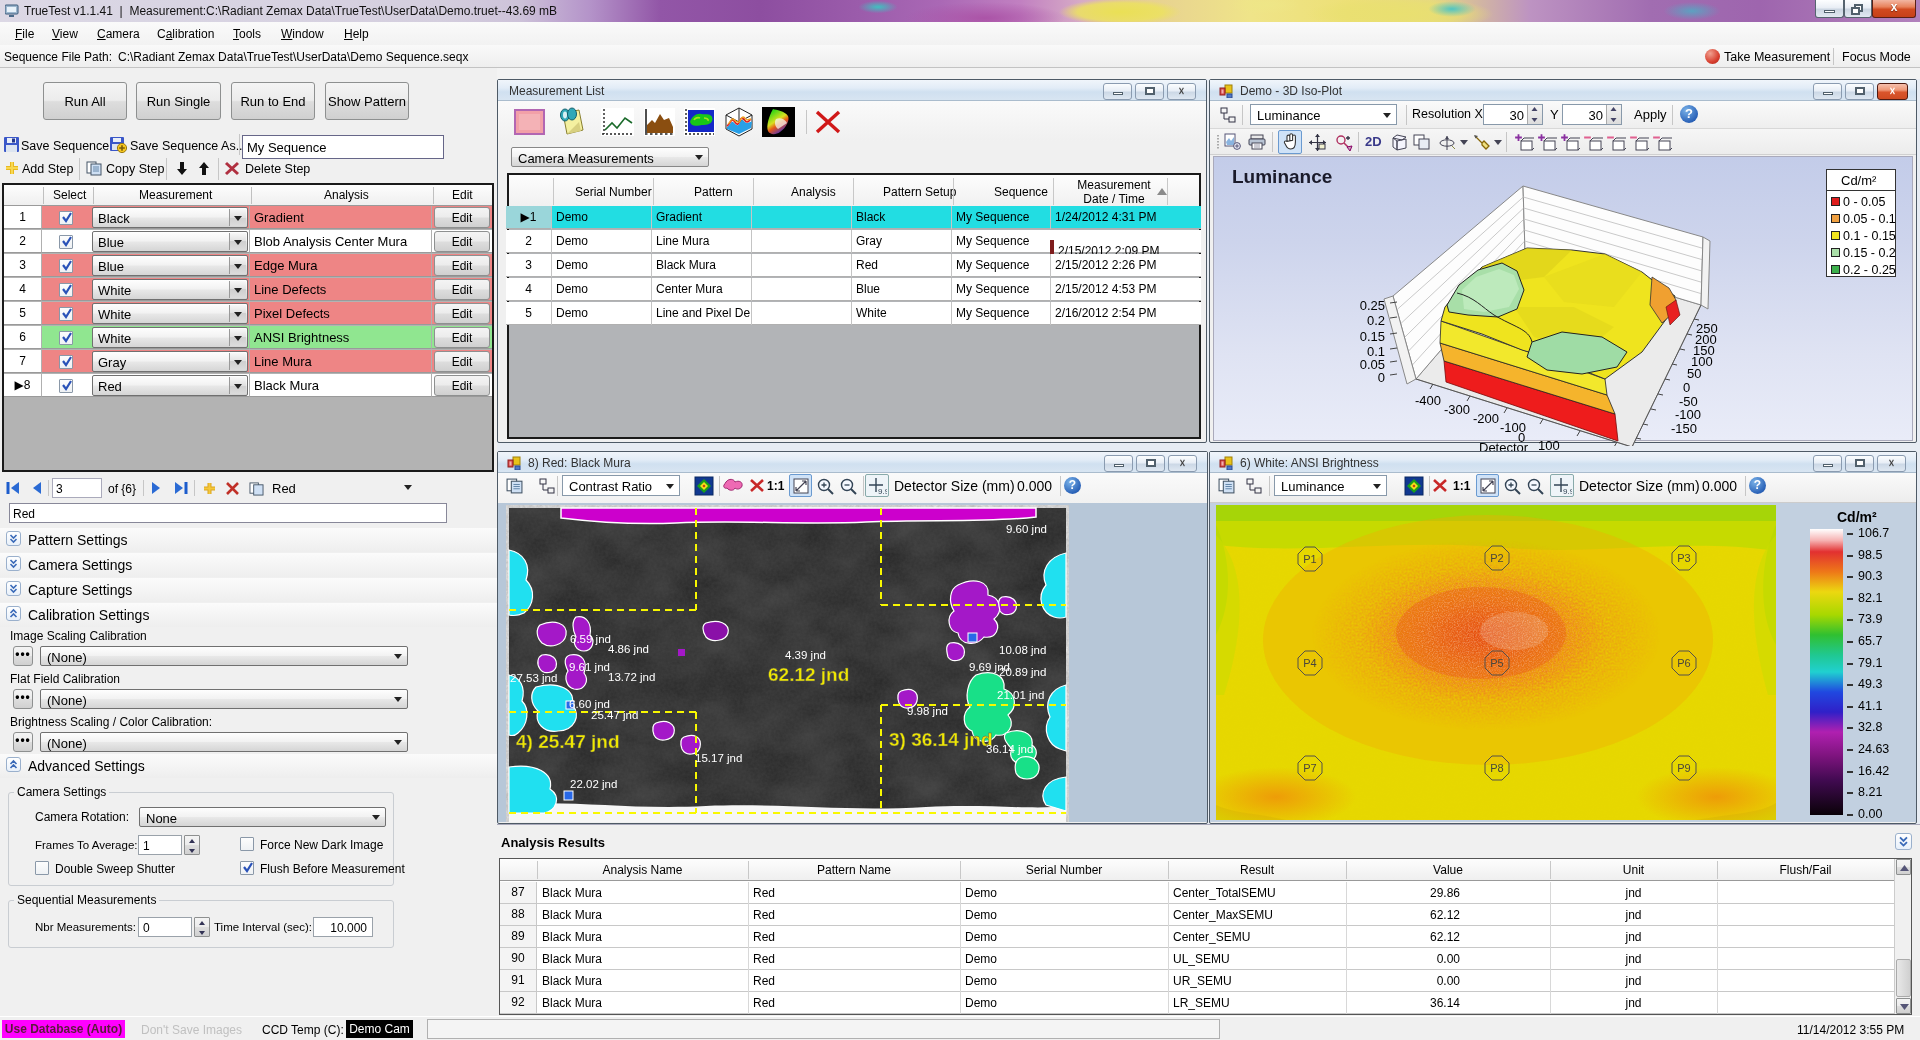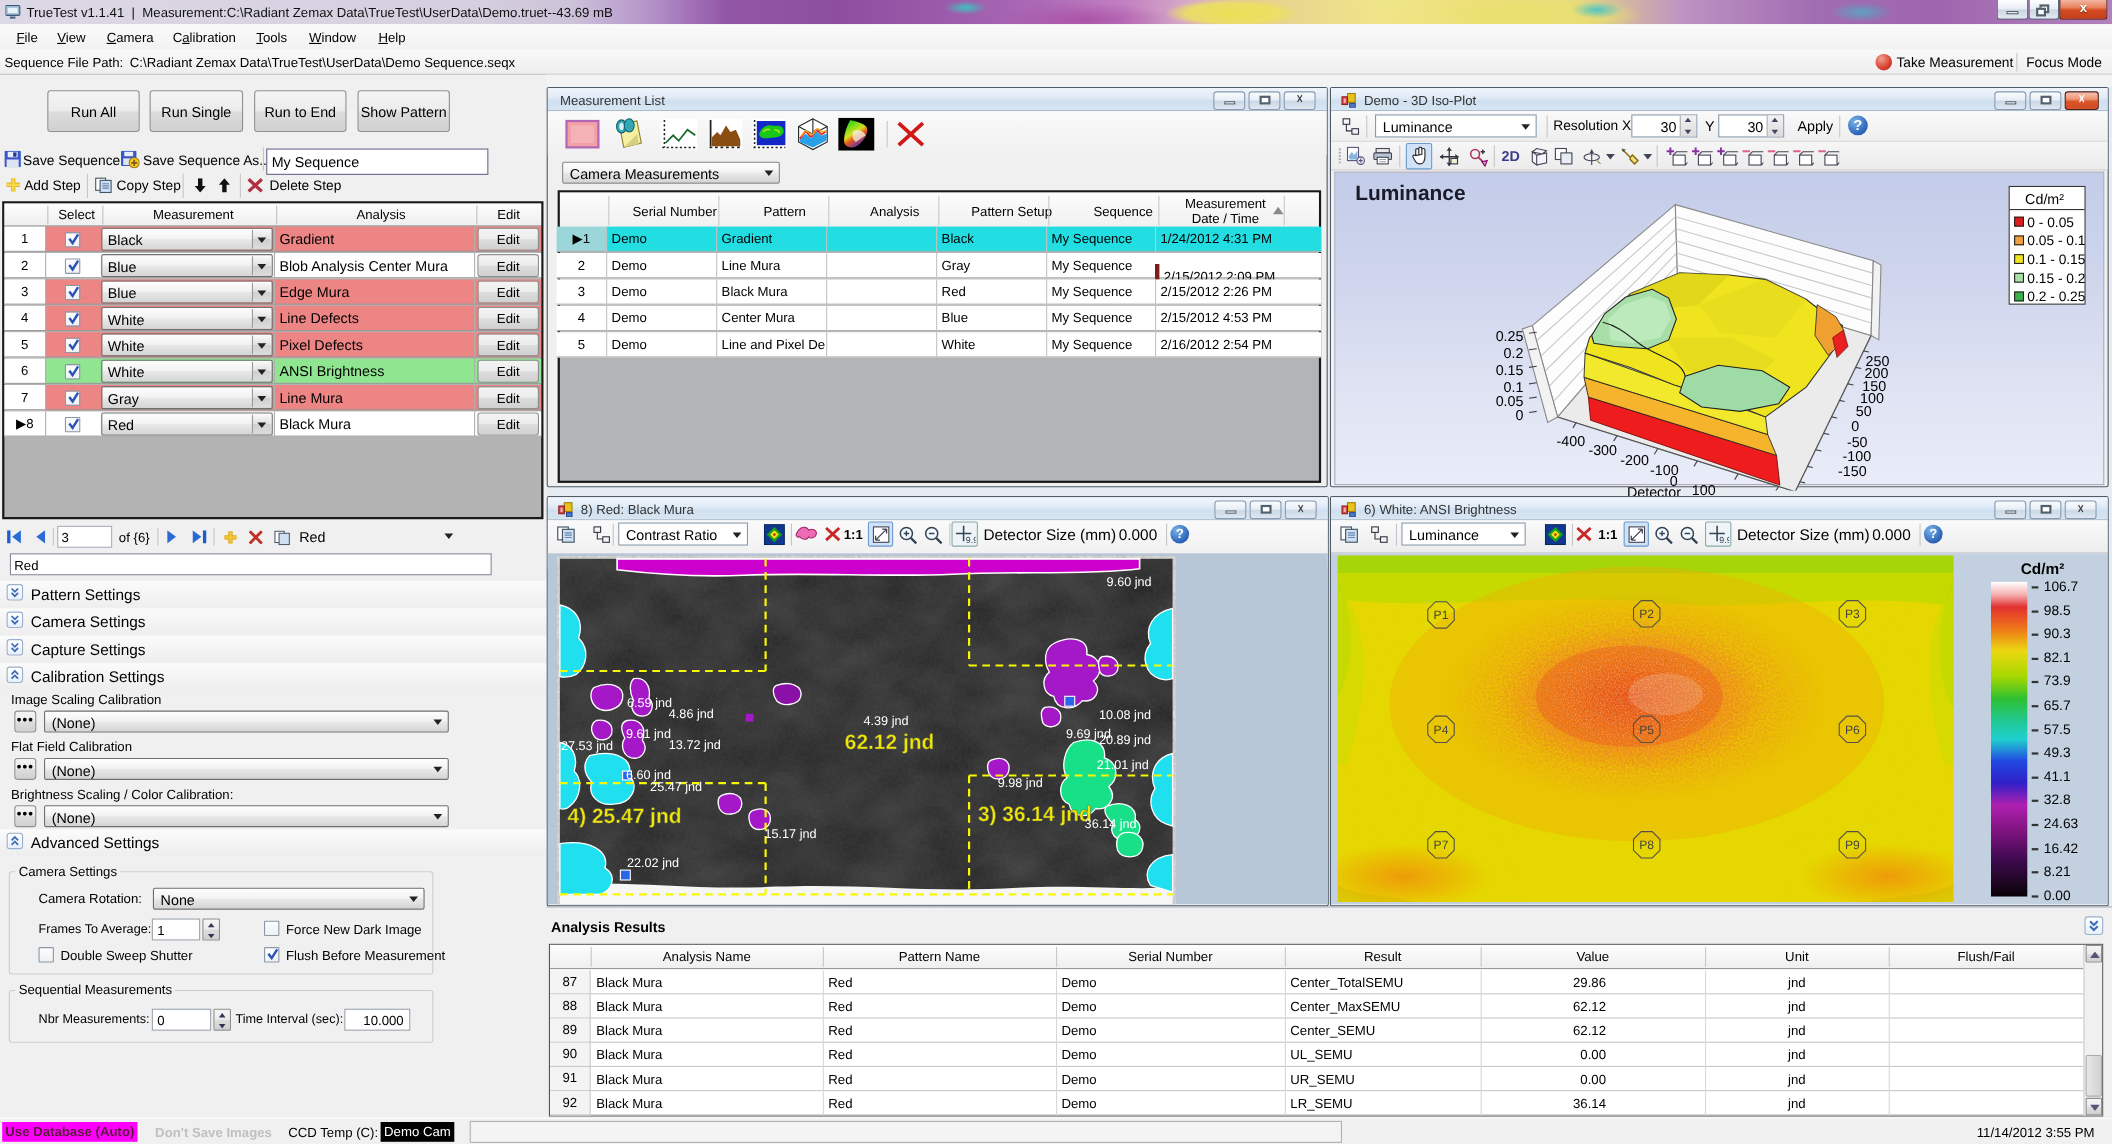--- a/index.html
+++ b/index.html
@@ -403,21 +403,21 @@
       <path d="M4 15l3-4H1z" fill="#335"></path>
     </svg>
   </div>
 <span class="lbl" style="left:214px;top:921px;font-size:11.5px">Time Interval (sec):</span>
 <div class="spin" style="left:313px;top:917px;width:60px;height:20px">
     <span class="lbl" style="right:5px;top:3px">10.000</span>
   </div>
 
 <div class="ab" style="left:0;top:1016px;width:1920px;height:24px;background:#f0f0f0;border-top:1px solid #fff">
  <div class="ab" style="left:2px;top:3px;width:123px;height:18px;background:#ff00ff;color:#5a1a3a;font-weight:bold;text-align:center;line-height:18px">Use Database (Auto)</div>
- <span class="lbl" style="left:141px;top:6px;color:#c0c0c0;font-weight:bold">Don't Save Images</span>
+ <span class="lbl" style="left:141px;top:6px;color:#c0c0c0;font-weight:normal">Don't Save Images</span>
  <span class="lbl" style="left:262px;top:6px">CCD Temp (C):</span>
  <div class="ab" style="left:346px;top:3px;width:67px;height:18px;background:#000;color:#fff;text-align:center;line-height:18px">Demo Cam</div>
  <div class="ab" style="left:427px;top:2px;width:793px;height:20px;background:#f4f4f4;border:1px solid #b0b0b0"></div>
  <span class="lbl" style="left:1797px;top:6px">11/14/2012 3:55 PM</span>
 </div>
 
 <div class="ab" style="left:497px;top:68px;width:1423px;height:948px;background:#e7ecf3"></div>
 <div class="ab" style="left:497px;top:68px;width:1423px;height:11px;background:#f3f3f3"></div>
 
 <div class="ab" style="left:497px;top:79px;width:710px;height:364px;background:#f0f0f0;border:1px solid #4e5a66;border-radius:2px">
@@ -1186,21 +1186,21 @@
     <span class="lbl" style="left:648px;top:96px;font-size:12.5px">98.5</span>
     <div class="ab" style="left:637px;top:124px;width:6px;height:1.5px;background:#333"></div>
     <span class="lbl" style="left:648px;top:117px;font-size:12.5px">90.3</span>
     <div class="ab" style="left:637px;top:146px;width:6px;height:1.5px;background:#333"></div>
     <span class="lbl" style="left:648px;top:139px;font-size:12.5px">82.1</span>
     <div class="ab" style="left:637px;top:167px;width:6px;height:1.5px;background:#333"></div>
     <span class="lbl" style="left:648px;top:160px;font-size:12.5px">73.9</span>
     <div class="ab" style="left:637px;top:189px;width:6px;height:1.5px;background:#333"></div>
     <span class="lbl" style="left:648px;top:182px;font-size:12.5px">65.7</span>
     <div class="ab" style="left:637px;top:211px;width:6px;height:1.5px;background:#333"></div>
-    <span class="lbl" style="left:648px;top:204px;font-size:12.5px">57.5</span>
+    <span class="lbl" style="left:648px;top:204px;font-size:12.5px">79.1</span>
     <div class="ab" style="left:637px;top:232px;width:6px;height:1.5px;background:#333"></div>
     <span class="lbl" style="left:648px;top:225px;font-size:12.5px">49.3</span>
     <div class="ab" style="left:637px;top:254px;width:6px;height:1.5px;background:#333"></div>
     <span class="lbl" style="left:648px;top:247px;font-size:12.5px">41.1</span>
     <div class="ab" style="left:637px;top:275px;width:6px;height:1.5px;background:#333"></div>
     <span class="lbl" style="left:648px;top:268px;font-size:12.5px">32.8</span>
     <div class="ab" style="left:637px;top:297px;width:6px;height:1.5px;background:#333"></div>
     <span class="lbl" style="left:648px;top:290px;font-size:12.5px">24.63</span>
     <div class="ab" style="left:637px;top:319px;width:6px;height:1.5px;background:#333"></div>
     <span class="lbl" style="left:648px;top:312px;font-size:12.5px">16.42</span>

